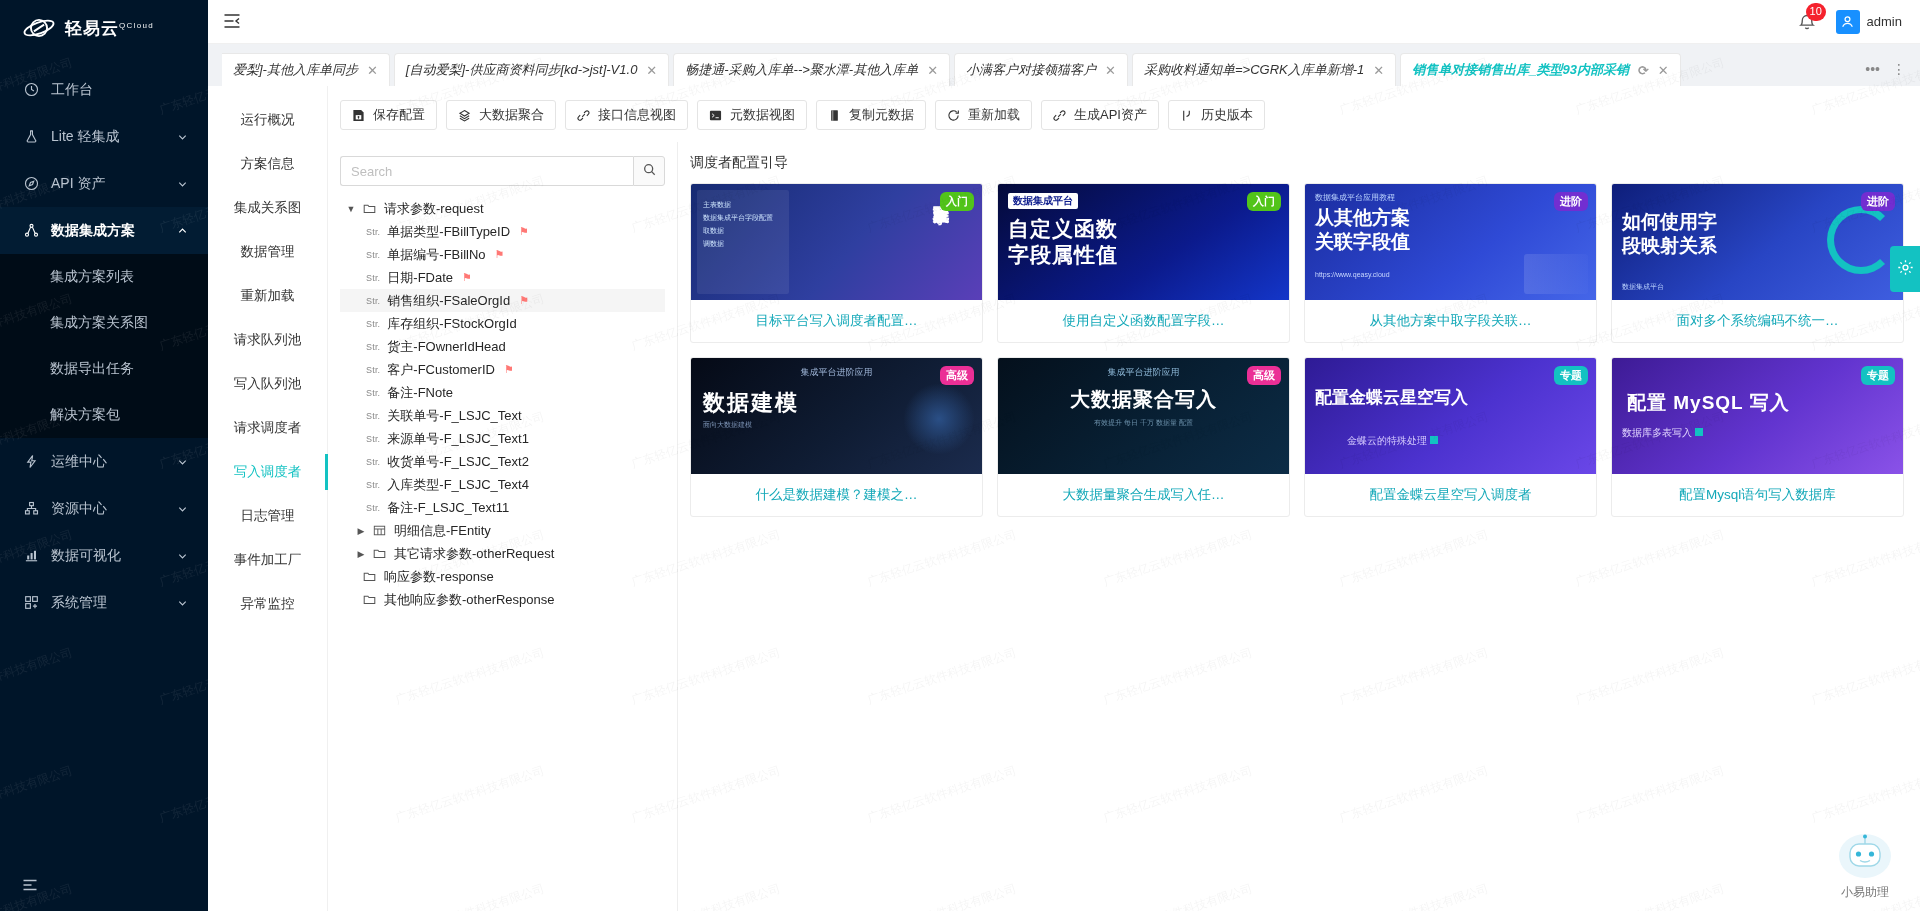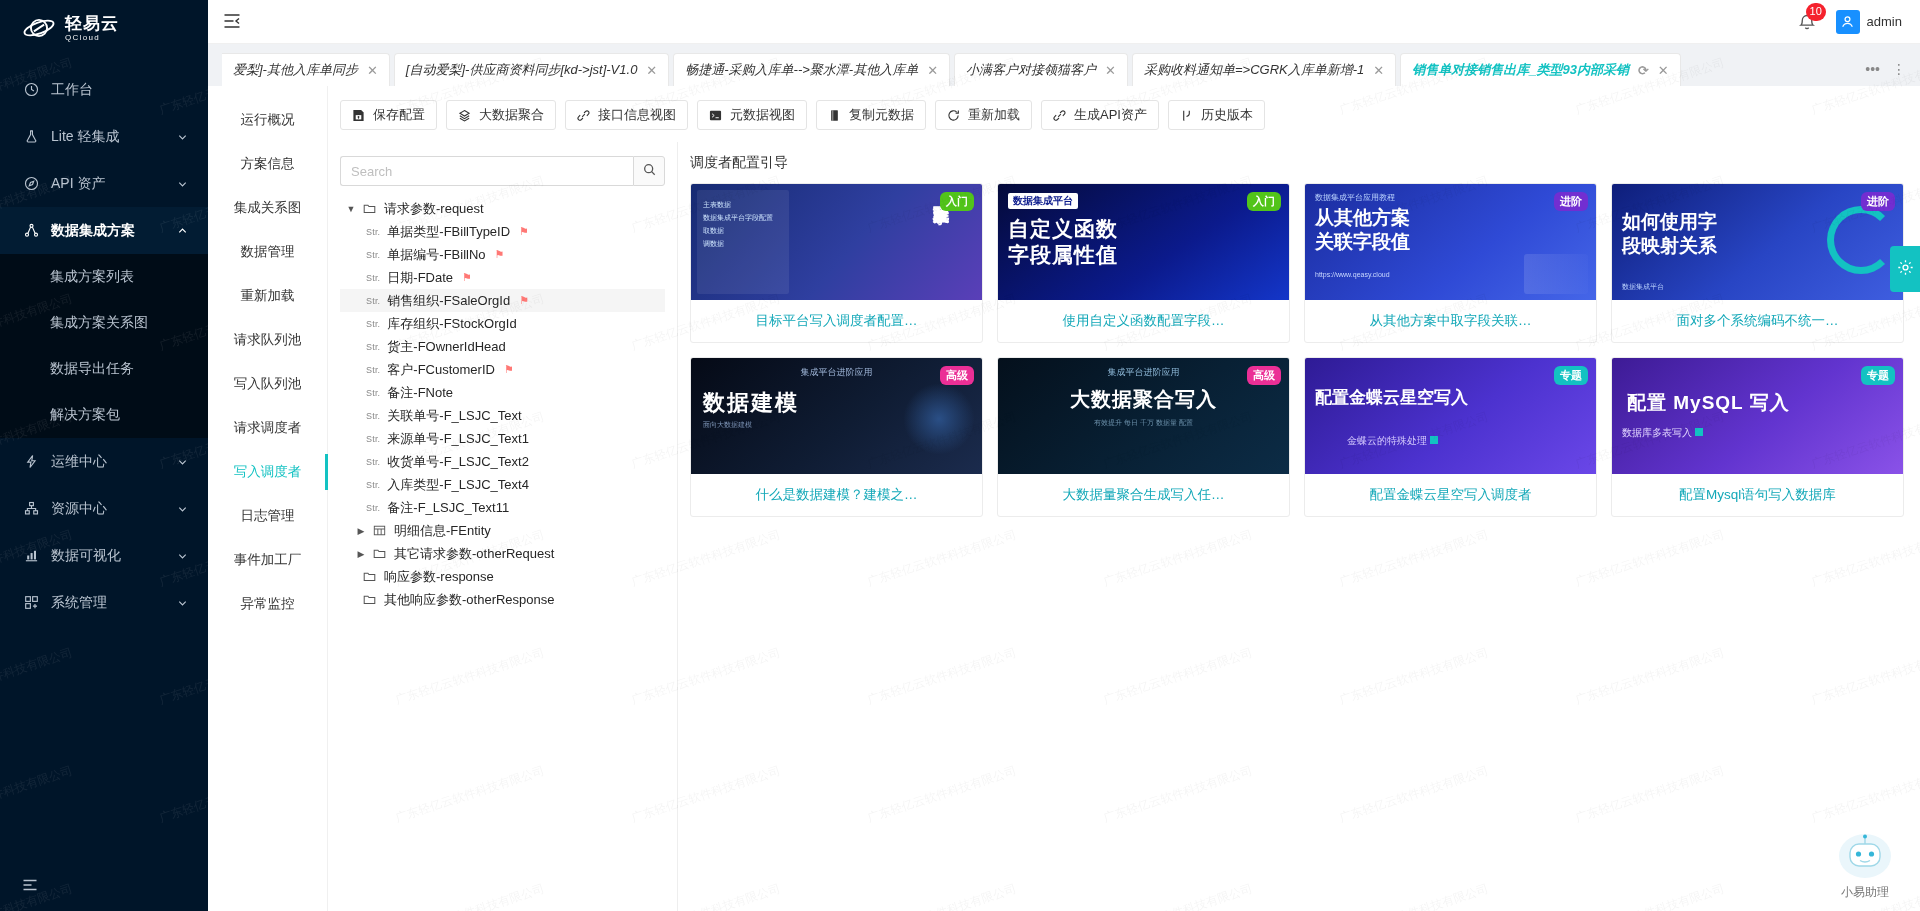--- a/index.html
+++ b/index.html
@@ -15,21 +15,21 @@
   .sidebar {
     width: 208px; height: 911px;
     background: #001529;
     color: #c2cbd6;
     flex: 0 0 208px;
     position: relative;
     display: flex; flex-direction: column;
   }
   .logo-area { height: 56px; display: flex; align-items: center; padding-left: 22px; gap: 9px; }
   .logo-mark { width: 34px; height: 26px; position: relative; flex: 0 0 34px; }
-  .logo-text { display: flex; flex-direction: column; line-height: 1; }
+  .logo-text { display: flex; flex-direction: row; line-height: 1; }
   .logo-cn { color: #fff; font-size: 17px; font-weight: 700; letter-spacing: 1px; }
   .logo-en { color: #fff; font-size: 8px; letter-spacing: 1.3px; margin-top: 2px; opacity: .95; }
 
   .menu { margin-top: 10px; flex: 1 1 auto; }
   .menu-item {
     height: 47px; display: flex; align-items: center;
     padding-left: 22px; font-size: 14px; color: #b9c4d0; cursor: pointer;
     position: relative;
   }
   .menu-item .mi-icon { width: 18px; height: 18px; margin-right: 11px; flex: 0 0 18px;

